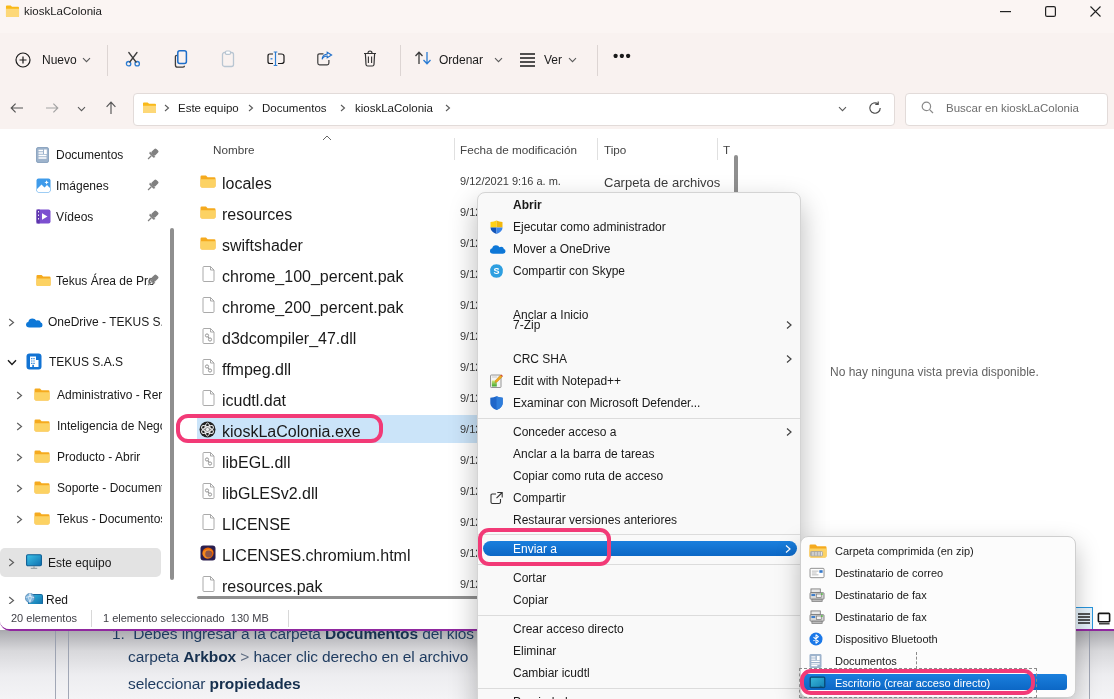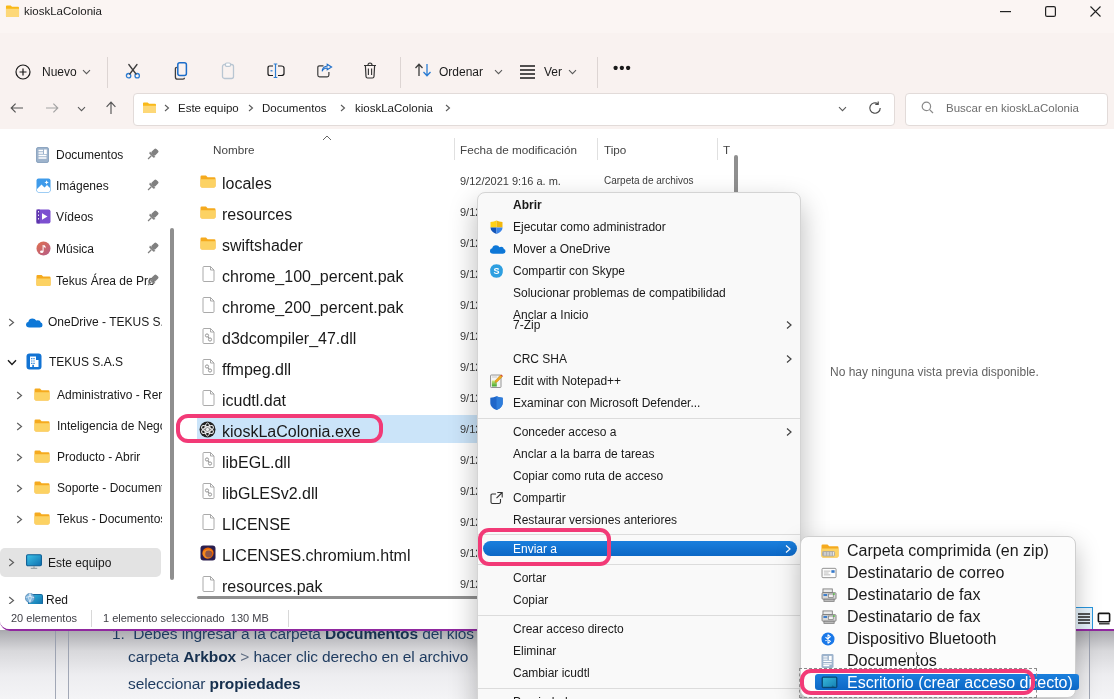--- a/index.html
+++ b/index.html
@@ -24,36 +24,36 @@
   .inputbox{position:absolute;background:#fff;border:1px solid #e2dbd9;border-radius:4px}
   .crumb{position:absolute;color:#1b1b1b;font-size:11.5px;white-space:nowrap}
   
   .srow{position:absolute;left:0;width:162px;height:24px;overflow:hidden}
   .stext{position:absolute;left:56px;top:50%;transform:translateY(-50%);
          font-size:12px;color:#191919;white-space:nowrap}
   
   .frow{position:absolute;height:24px}
   .fname{position:absolute;left:222px;font-size:16px;color:#191919;white-space:nowrap}
   .fdate{position:absolute;left:460px;font-size:11px;color:#3c3c3c;white-space:nowrap}
-  .ftipo{position:absolute;left:604px;font-size:10px;color:#3c3c3c;white-space:nowrap}
+  .ftipo{position:absolute;left:604px;font-size:13px;color:#3c3c3c;white-space:nowrap}
   
   #ctx{left:477px;top:192px;width:322px;height:540px;background:#f9f9f9;
        border:1px solid #d4d4d4;border-radius:8px;
        box-shadow:0 12px 28px rgba(0,0,0,.28);z-index:30}
   .mi{position:absolute;left:0;width:322px;height:22px;font-size:12px;color:#1a1a1a}
   .mi .t{position:absolute;left:35px;top:50%;transform:translateY(-50%);white-space:nowrap}
   .mi .ic{position:absolute;left:11px;top:50%;transform:translateY(-50%);width:15px;height:15px}
   .mi .arr{position:absolute;right:8px;top:50%;transform:translateY(-50%);
            font-size:11px;color:#444}
   .msep{position:absolute;left:0;width:322px;height:1px;background:#dcdcdc}
   
   #sub{left:800px;top:536px;width:274px;height:160px;background:#fcfcfc;
        border:1px solid #cfcfcf;border-radius:8px;
        box-shadow:0 10px 24px rgba(0,0,0,.25);z-index:40}
-  .si{position:absolute;left:12px;width:274px;height:22px;font-size:16px;color:#1a1a1a}
+  .si{position:absolute;left:0;width:274px;height:22px;font-size:11px;color:#1a1a1a}
   .si .t{position:absolute;left:34px;top:50%;transform:translateY(-50%);white-space:nowrap}
   .si .ic{position:absolute;left:8px;top:50%;transform:translateY(-50%);width:18px;height:16px}
   
   .pink{position:absolute;border:4.8px solid #f23a77;border-radius:12px;z-index:60;box-sizing:border-box}
 </style>
 </head>
 <body>
 
 <div id="doc" class="abs">
   <div class="vline" style="left:55px"></div>
@@ -77,21 +77,21 @@
         <rect width="11" height="1.2" fill="#222"></rect>
       </svg>
     <svg class="abs" style="left:1045px;top:6px" width="11" height="11" viewBox="0 0 11 11">
         <rect x="0.6" y="0.6" width="9.8" height="9.8" rx="1.5" fill="none" stroke="#222" stroke-width="1.2"></rect>
       </svg>
     <svg class="abs" style="left:1090px;top:6px" width="11" height="11" viewBox="0 0 11 11">
         <path d="M0.5 0.5 L10.5 10.5 M10.5 0.5 L0.5 10.5" stroke="#222" stroke-width="1.1"></path>
       </svg>
   </div>
   <div id="cmdbar" class="abs"></div>
-  <div class="abs" style="left:0;top:16px;width:1114px;height:101px">
+  <div class="abs" style="left:0;top:4px;width:1114px;height:101px">
 
     <svg class="abs" style="left:15px;top:48px" width="16" height="16" viewBox="0 0 16 16">
       <circle cx="8" cy="8" r="7" fill="none" stroke="#1a1a1a" stroke-width="1.2"></circle>
       <path d="M8 4.5 V11.5 M4.5 8 H11.5" stroke="#1a1a1a" stroke-width="1.2"></path>
     </svg>
     <div class="btntxt" style="left:42px;top:49px">Nuevo</div>
     <svg class="abs" style="left:82px;top:53px" width="9" height="6" viewBox="0 0 9 6">
         <path d="M1 1.2 L4.5 4.7 L8 1.2" fill="none" stroke="#5a5a5a" stroke-width="1.1"></path>
       </svg>
     <div class="tsep" style="left:107px;top:41px;height:31px"></div>
@@ -245,42 +245,20 @@
         <div class="stext">Vídeos</div>
         <svg class="abs" style="left:145px;top:4px" width="15" height="15" viewBox="0 0 15 15">
             <g transform="rotate(45 7.5 7.5)" fill="#808080">
               <rect x="4.9" y="0.8" width="5.2" height="6.6" rx="1.4"></rect>
               <path d="M3.6 7.2 h7.8 l-0.9 2 h-6 z"></path>
               <rect x="6.9" y="9.2" width="1.2" height="4.6"></rect>
             </g>
           </svg>
       </div>
 
-      <div class="srow" style="top:108px">
-        <svg class="abs" style="left:36px;top:4px" width="15" height="15" viewBox="0 0 15 15">
-          <defs>
-              <linearGradient id="mus" x1="0" y1="0" x2="0.8" y2="1">
-                <stop offset="0" stop-color="#e0704e"></stop>
-                <stop offset="1" stop-color="#b95e83"></stop>
-              </linearGradient>
-            </defs>
-          <circle cx="7.5" cy="7.5" r="7" fill="url(#mus)"></circle>
-          <rect x="6.6" y="4" width="1" height="6.6" fill="#fff"></rect>
-          <ellipse cx="5.7" cy="10.7" rx="1.7" ry="1.3" fill="#fff"></ellipse>
-          <path d="M7.6 4 L8.2 4 Q10.2 5.2 9.6 7.6 Q9.2 6 7.6 5.9 Z" fill="#fff"></path>
-        </svg>
-        <div class="stext">Música</div>
-        <svg class="abs" style="left:145px;top:4px" width="15" height="15" viewBox="0 0 15 15">
-            <g transform="rotate(45 7.5 7.5)" fill="#808080">
-              <rect x="4.9" y="0.8" width="5.2" height="6.6" rx="1.4"></rect>
-              <path d="M3.6 7.2 h7.8 l-0.9 2 h-6 z"></path>
-              <rect x="6.9" y="9.2" width="1.2" height="4.6"></rect>
-            </g>
-          </svg>
-      </div>
 
       <div class="srow" style="top:140px">
         <svg class="abs" style="left:36px;top:5px" width="15" height="13" viewBox="0 0 16 13">
           <path d="M0.5 1.8 Q0.5 0.6 1.7 0.6 L6 0.6 L7.6 2.2 L14.3 2.2 Q15.5 2.2 15.5 3.4 L15.5 11 Q15.5 12.4 14.1 12.4 L1.9 12.4 Q0.5 12.4 0.5 11 Z" fill="#f5aa1e"></path>
           <path d="M0.5 4.3 L15.5 4.3 L15.5 11 Q15.5 12.4 14.1 12.4 L1.9 12.4 Q0.5 12.4 0.5 11 Z" fill="#fcd263"></path>
         </svg>
         <div class="stext">Tekus Área de Pro</div>
         <svg class="abs" style="left:145px;top:4px" width="15" height="15" viewBox="0 0 15 15">
             <g transform="rotate(45 7.5 7.5)" fill="#808080">
               <rect x="4.9" y="0.8" width="5.2" height="6.6" rx="1.4"></rect>
@@ -602,23 +580,20 @@
         <path d="M4.5 10.5 Q1 10.5 1 7.6 Q1 5.2 3.4 4.8 Q4 1.5 7.4 1.5 Q10 1.5 11.2 3.6 Q11.9 3.2 12.9 3.2 Q15.3 3.2 15.8 5.6 Q17.5 6 17.5 8 Q17.5 10.5 14.8 10.5 Z" fill="#0d77d7"></path>
       </svg>
       <div class="t" style="">Mover a OneDrive</div>
     </div>
     <div class="mi" style="top:67px">
       <svg class="ic" viewBox="0 0 15 15">
         <path d="M7.5 0.8 Q11 0.8 12.6 3 Q14.2 5.2 13.8 7.5 Q14.2 9.8 12.6 12 Q11 14.2 7.5 14.2 Q4 14.2 2.4 12 Q0.8 9.8 1.2 7.5 Q0.8 5.2 2.4 3 Q4 0.8 7.5 0.8 Z" fill="#2e9fe0"></path>
         <text x="7.5" y="10.8" font-size="9" font-weight="bold" fill="#fff" text-anchor="middle" font-family="Liberation Sans">S</text>
       </svg>
       <div class="t" style="">Compartir con Skype</div>
-    </div>
-    <div class="mi" style="top:89px">
-      <div class="t" style="">Solucionar problemas de compatibilidad</div>
     </div>
     <div class="mi" style="top:111px">
       <div class="t" style="">Anclar a Inicio</div>
     </div>
     <div class="mi" style="top:121px">
       <div class="t" style="">7-Zip</div>
       <svg class="arr" width="6" height="9" viewBox="0 0 6 9">
         <path d="M1 1 L5 4.5 L1 8" fill="none" stroke="#444" stroke-width="1.2"></path>
       </svg>
     </div>

